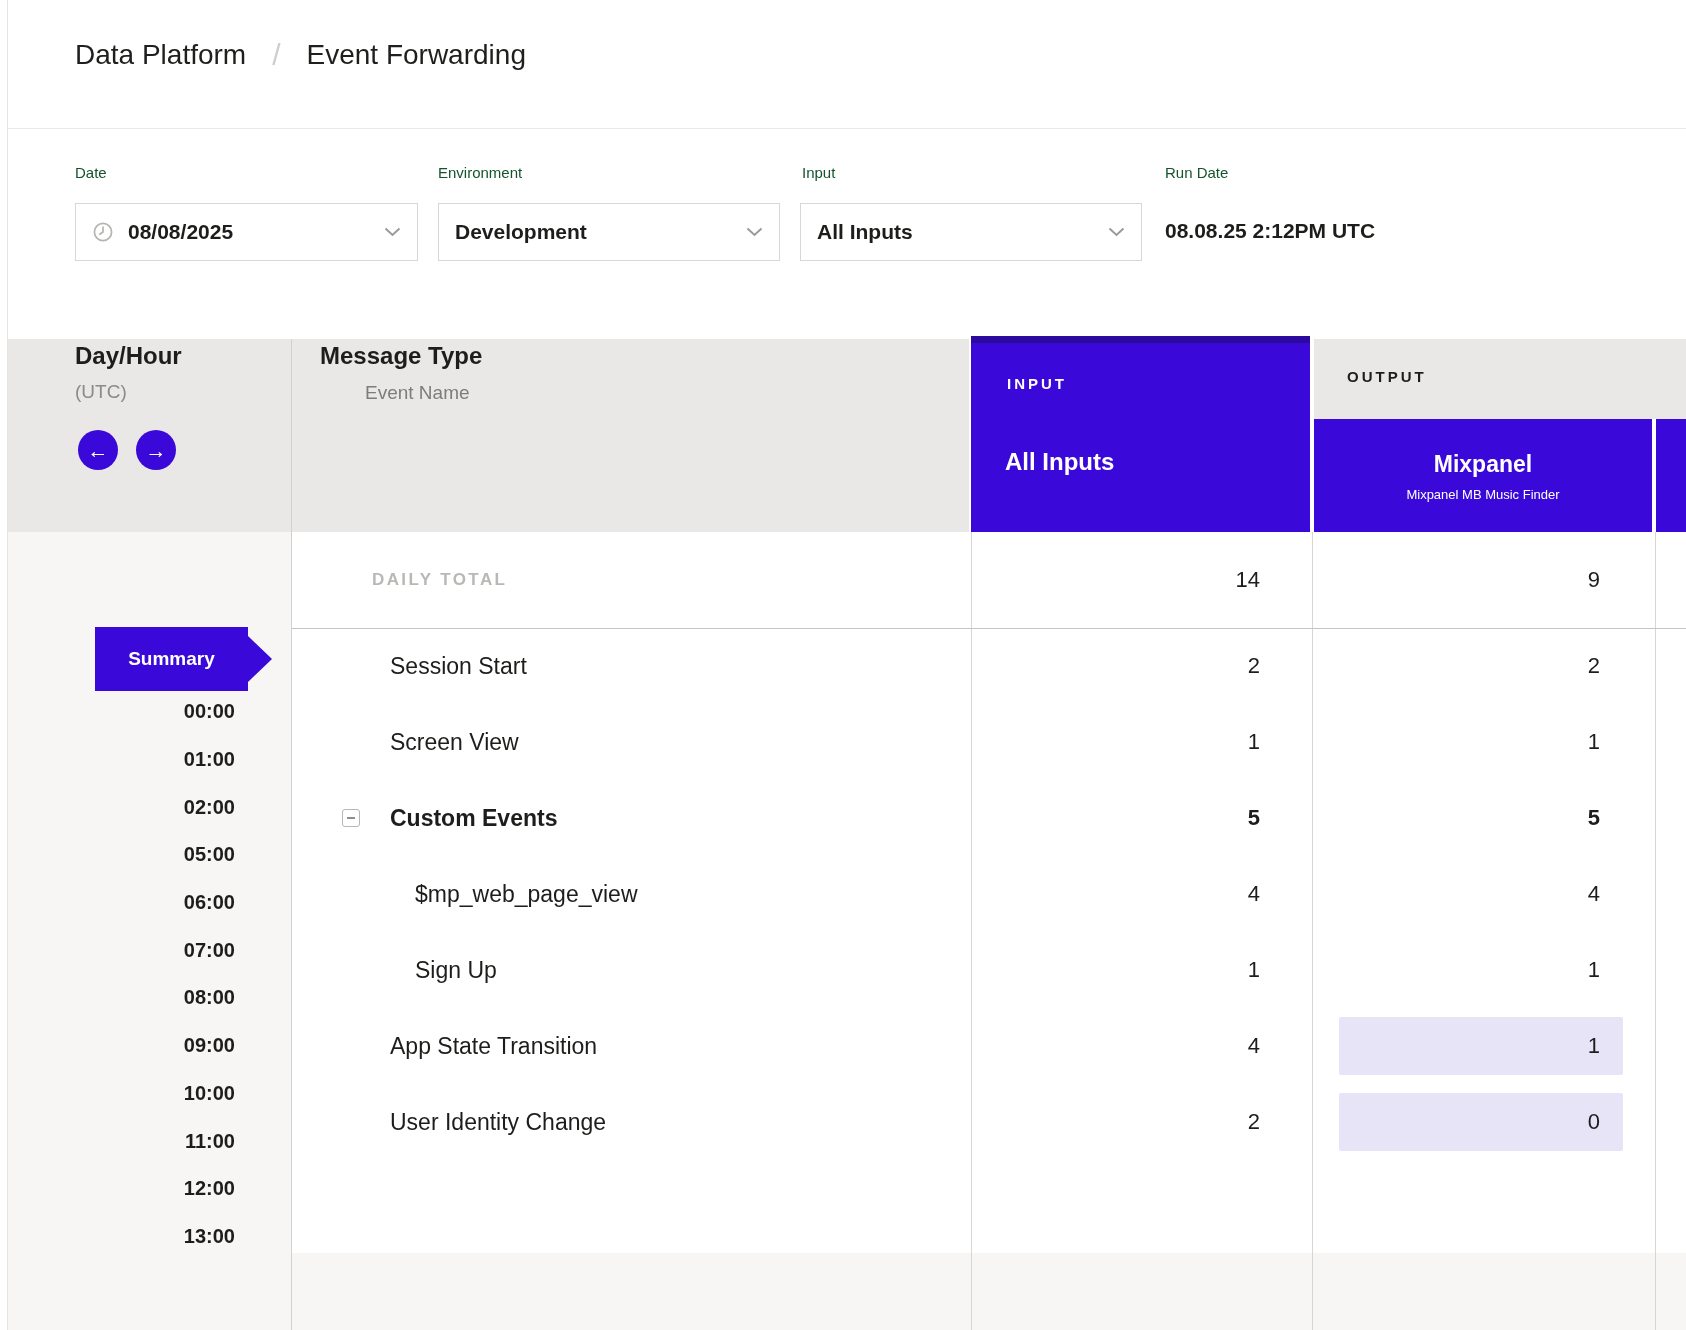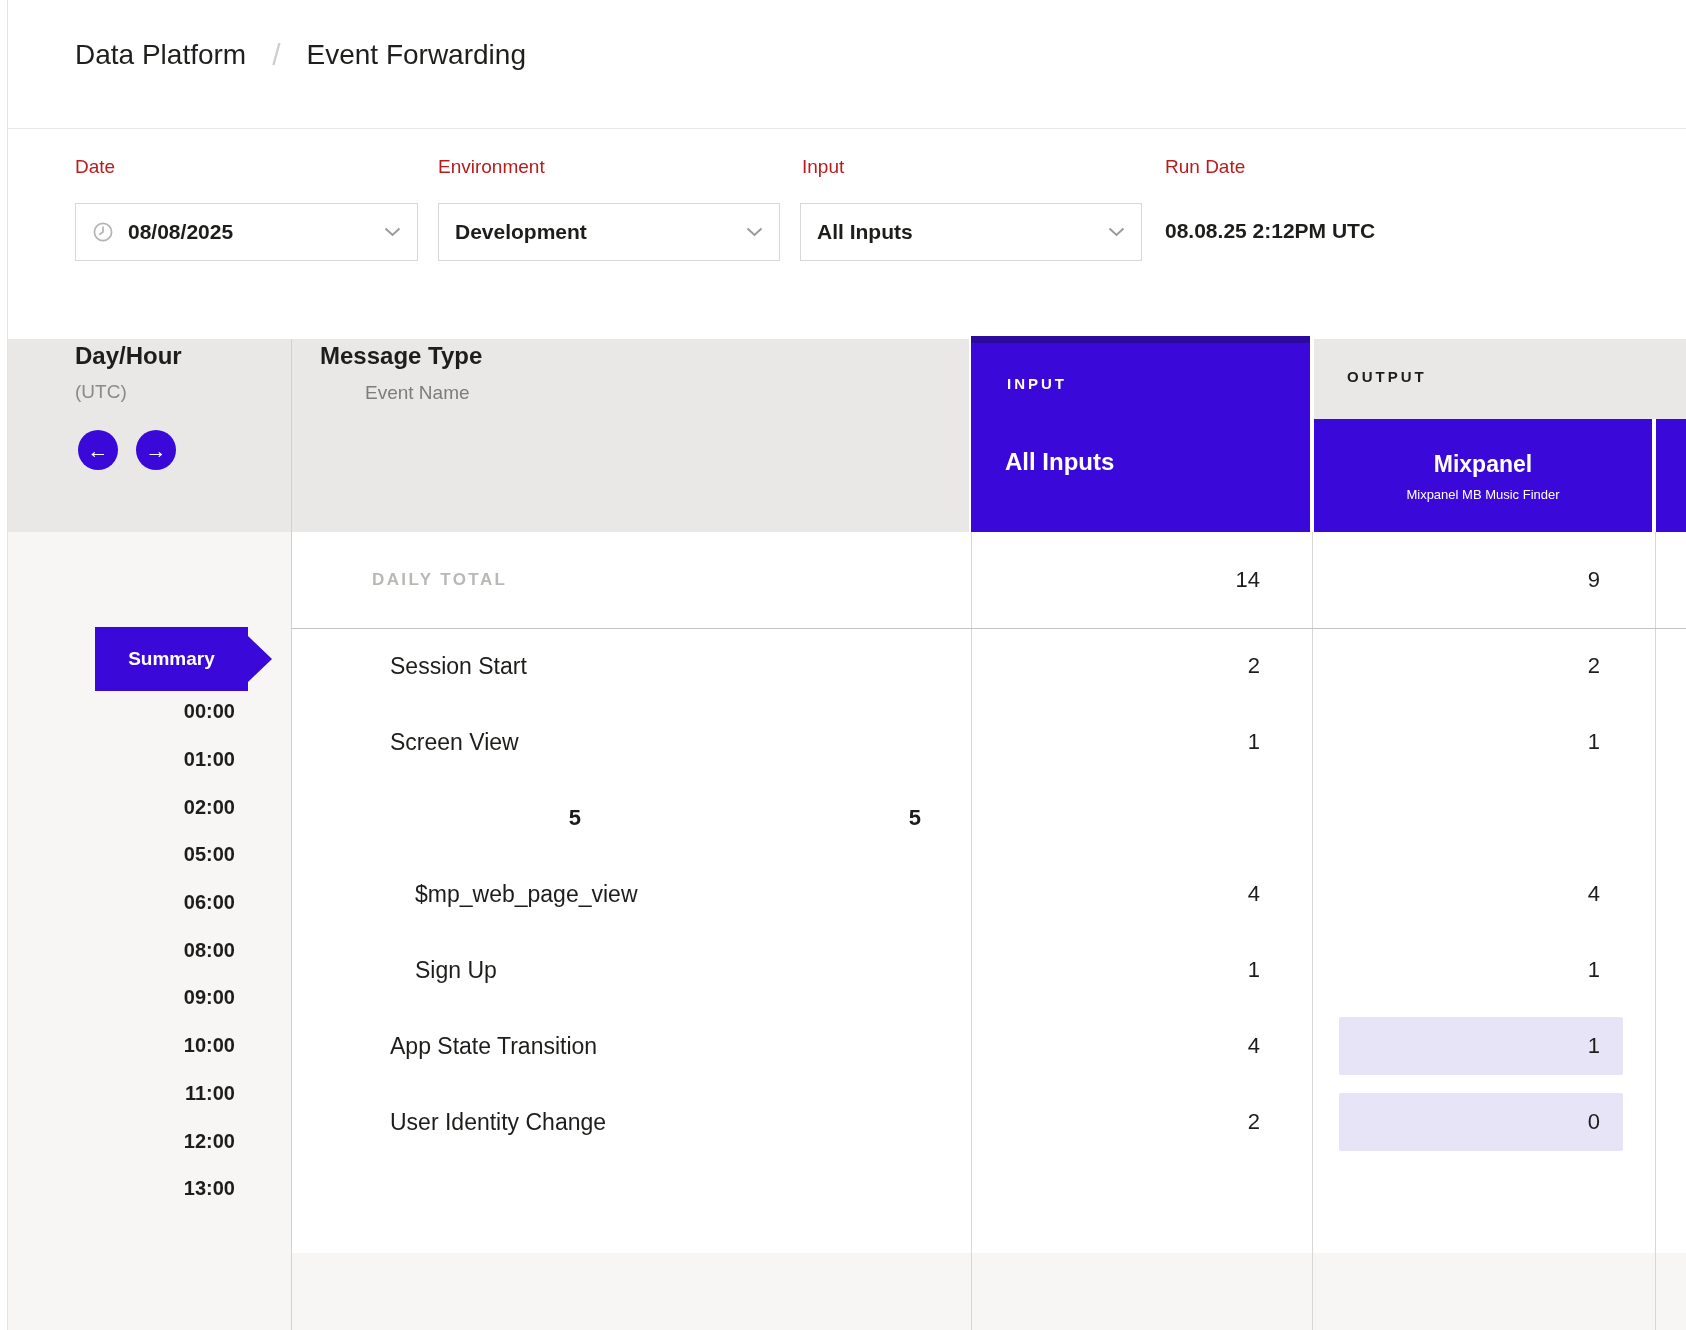--- a/index.html
+++ b/index.html
@@ -10,21 +10,21 @@
   }
   .abs{position:absolute;}
   
   .page-left-line{left:7px;top:0;width:1px;height:1330px;background:#e5e4e2;}
   
   .breadcrumb{left:75px;top:38px;display:flex;align-items:center;font-size:28px;}
   .crumb{color:#1f1f1d;font-weight:500;}
   .crumb-sep{color:#cfcecb;font-size:30px;margin:0 26px;font-weight:400;}
   .topbar-divider{left:8px;top:128px;right:0;height:1px;background:#e9e8e6;}
   
-  .filter-label{top:156px;font-size:19px;color:#b91c1c;}
+  .filter-label{top:164px;font-size:15px;color:#14532d;}
   .f-date{left:75px;} .f-env{left:438px;} .f-input{left:802px;} .f-run{left:1165px;}
   .select-box{
     top:203px;height:58px;box-sizing:border-box;border:1px solid #d8d7d5;background:#fff;
     display:flex;align-items:center;padding:0 16px;
   }
   .sb-date{left:75px;width:343px;}
   .sb-env{left:438px;width:342px;justify-content:center;}
   .sb-input{left:800px;width:342px;}
   .select-value{font-size:21px;font-weight:700;color:#1d1d1b;flex:1;}
   .sb-date .select-value{margin-left:14px;}
@@ -207,20 +207,26 @@
 
     <div class="row">
       <div class="cell-name"><span>Screen View</span></div>
       <div class="cell-num cell-in">1</div>
       <div class="cell-num cell-out">
           <span class="out-plain">1</span>
         </div>
     </div>
 
     <div class="row bold">
+      <div class="cell-name">
+        <span class="collapse-icon">
+            <i></i>
+          </span>
+        <span>Custom Events</span>
+      </div>
       <div class="cell-num cell-in">5</div>
       <div class="cell-num cell-out">
           <span class="out-plain">5</span>
         </div>
     </div>
 
     <div class="row child">
       <div class="cell-name"><span>$mp_web_page_view</span></div>
       <div class="cell-num cell-in">4</div>
       <div class="cell-num cell-out">
@@ -262,20 +268,21 @@
     <span class="summary-rect">Summary</span>
     <span class="summary-point"></span>
   </div>
 
   <div class="abs hours">
     <div class="hour-item">00:00</div>
     <div class="hour-item">01:00</div>
     <div class="hour-item">02:00</div>
     <div class="hour-item">05:00</div>
     <div class="hour-item">06:00</div>
+    <div class="hour-item">07:00</div>
     <div class="hour-item">08:00</div>
     <div class="hour-item">09:00</div>
     <div class="hour-item">10:00</div>
     <div class="hour-item">11:00</div>
     <div class="hour-item">12:00</div>
     <div class="hour-item">13:00</div>
   </div>
 
 </div>
 

